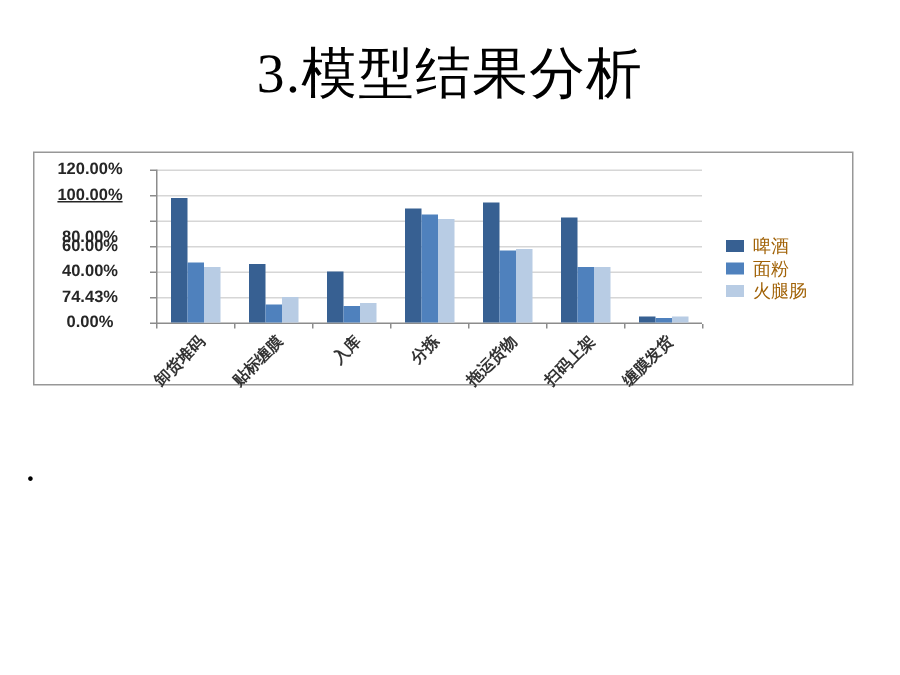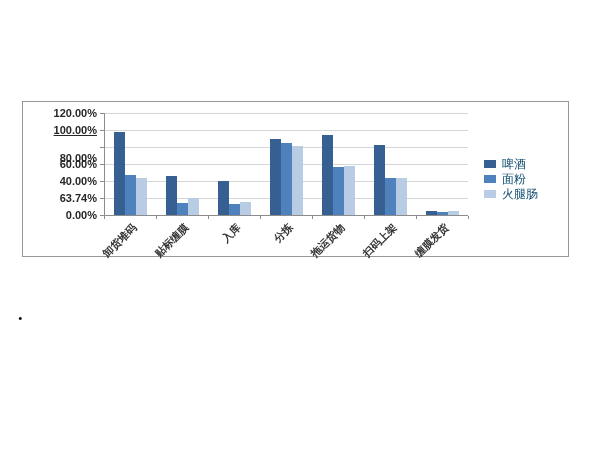--- a/index.html
+++ b/index.html
@@ -6,49 +6,50 @@
   .slide{position:relative;width:600px;height:450px;background:#fff;overflow:hidden;
          font-family:"Liberation Serif","DejaVu Serif",serif;color:#000;}
   .title{position:absolute;left:0;right:0;top:24px;text-align:center;
          font-size:37px;font-weight:400;letter-spacing:1px;}
   .subtitle{position:absolute;left:104px;top:77px;font-size:14px;font-weight:700;}
   .chart-frame{position:absolute;left:22px;top:101px;width:545px;height:154px;
                border:1px solid #979797;background:#fff;}
   .plot-area{position:absolute;left:0;top:0;right:0;bottom:0;}
   .gridline{position:absolute;height:1px;background:#d6d6d6;}
   .axisline{position:absolute;background:#8c8c8c;}
-  .ylabel{position:absolute;left:0;width:74px;text-align:right;font-size:11px;
+  .ylabel{position:absolute;left:0;width:74px;text-align:center;font-size:11px;
           font-weight:700;color:#262626;font-family:"Liberation Sans","DejaVu Sans",sans-serif;}
   .xlabel{position:absolute;width:100px;text-align:right;white-space:nowrap;
           font-size:10.5px;font-weight:700;color:#333;
           font-family:"Liberation Sans","DejaVu Sans",sans-serif;
           transform:rotate(-45deg);transform-origin:100% 0;}
   .bar{position:absolute;}
   .legend-swatch{position:absolute;width:12px;height:8px;}
-  .legend-label{position:absolute;font-size:12px;line-height:13px;color:#0c4a6e;
+  .legend-label{position:absolute;font-size:12px;line-height:13px;color:#a16207;
           font-family:"Liberation Sans","DejaVu Sans",sans-serif;}
   .caption{position:absolute;left:0;right:0;top:281px;text-align:center;
            font-size:16px;font-weight:400;}
   .bullet{position:absolute;left:18px;top:311px;font-size:13px;}
   .body-text{position:absolute;left:40px;top:308px;width:538px;margin:0;
              font-size:13.5px;line-height:19.5px;text-align:justify;}
 </style>
 </head>
 <body>
 
 <div class="slide">
+  <div class="title">3.模型结果分析</div>
 
   <div class="chart-frame">
     <div class="plot-area" id="plot">
         <div class="gridline" style="left: 81px; width: 364px; top: 113px; background: rgb(140, 140, 140);"></div>
         <div class="axisline" style="left: 77px; width: 4px; top: 113px; height: 1px;"></div>
         <div class="ylabel" style="top: 106.5px;">0.00%</div>
         <div class="gridline" style="left: 81px; width: 364px; top: 96px; background: rgb(214, 214, 214);"></div>
         <div class="axisline" style="left: 77px; width: 4px; top: 96px; height: 1px;"></div>
-        <div class="ylabel" style="top: 89.5px;">63.74%</div>
+        <div class="ylabel" style="top: 89.5px;">74.43%</div>
         <div class="gridline" style="left: 81px; width: 364px; top: 79px; background: rgb(214, 214, 214);"></div>
         <div class="axisline" style="left: 77px; width: 4px; top: 79px; height: 1px;"></div>
         <div class="ylabel" style="top: 72.5px;">40.00%</div>
         <div class="gridline" style="left: 81px; width: 364px; top: 62px; background: rgb(214, 214, 214);"></div>
         <div class="axisline" style="left: 77px; width: 4px; top: 62px; height: 1px;"></div>
         <div class="ylabel" style="top: 55.5px;">60.00%</div>
         <div class="gridline" style="left: 81px; width: 364px; top: 45px; background: rgb(214, 214, 214);"></div>
         <div class="axisline" style="left: 77px; width: 4px; top: 45px; height: 1px;"></div>
         <div class="ylabel" style="top: 50px;">80.00%</div>
         <div class="gridline" style="left: 81px; width: 364px; top: 28px; background: rgb(214, 214, 214);"></div>

